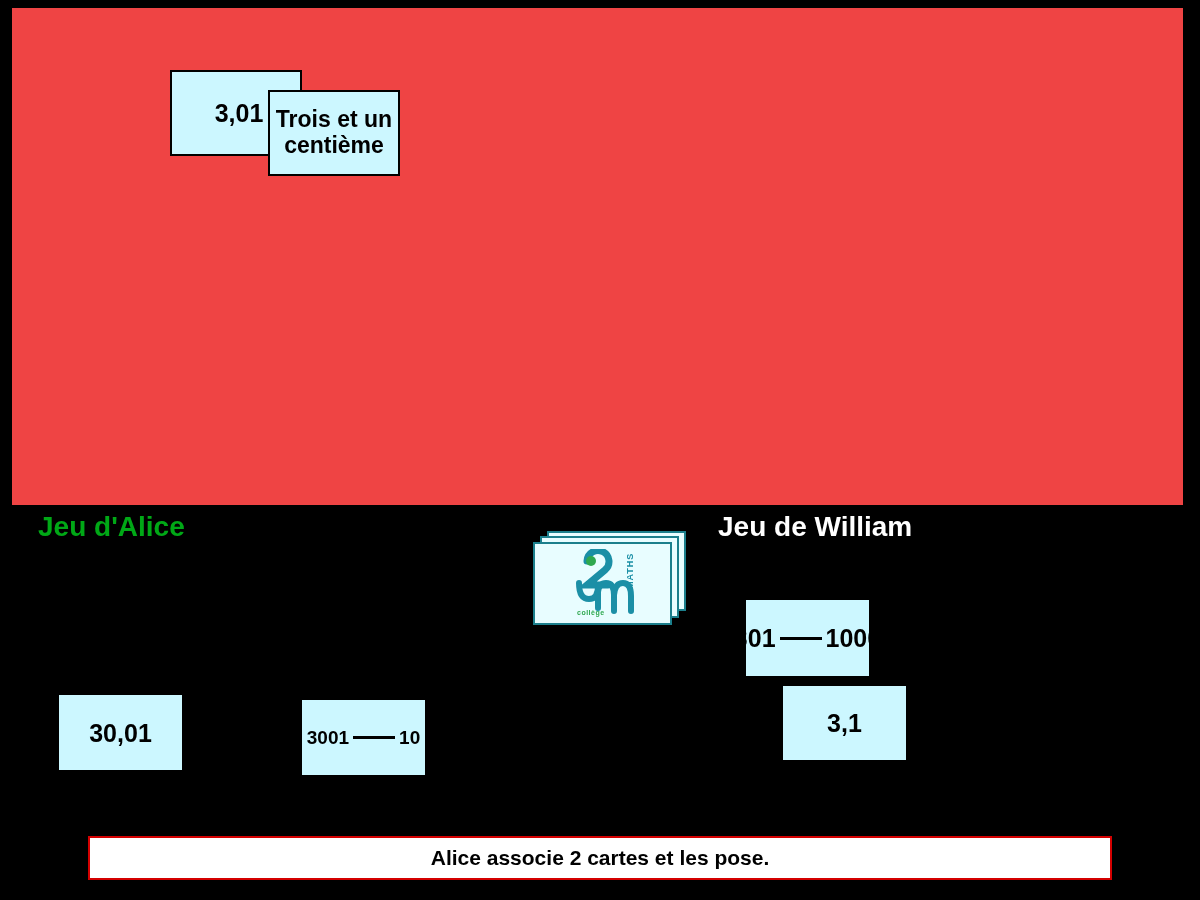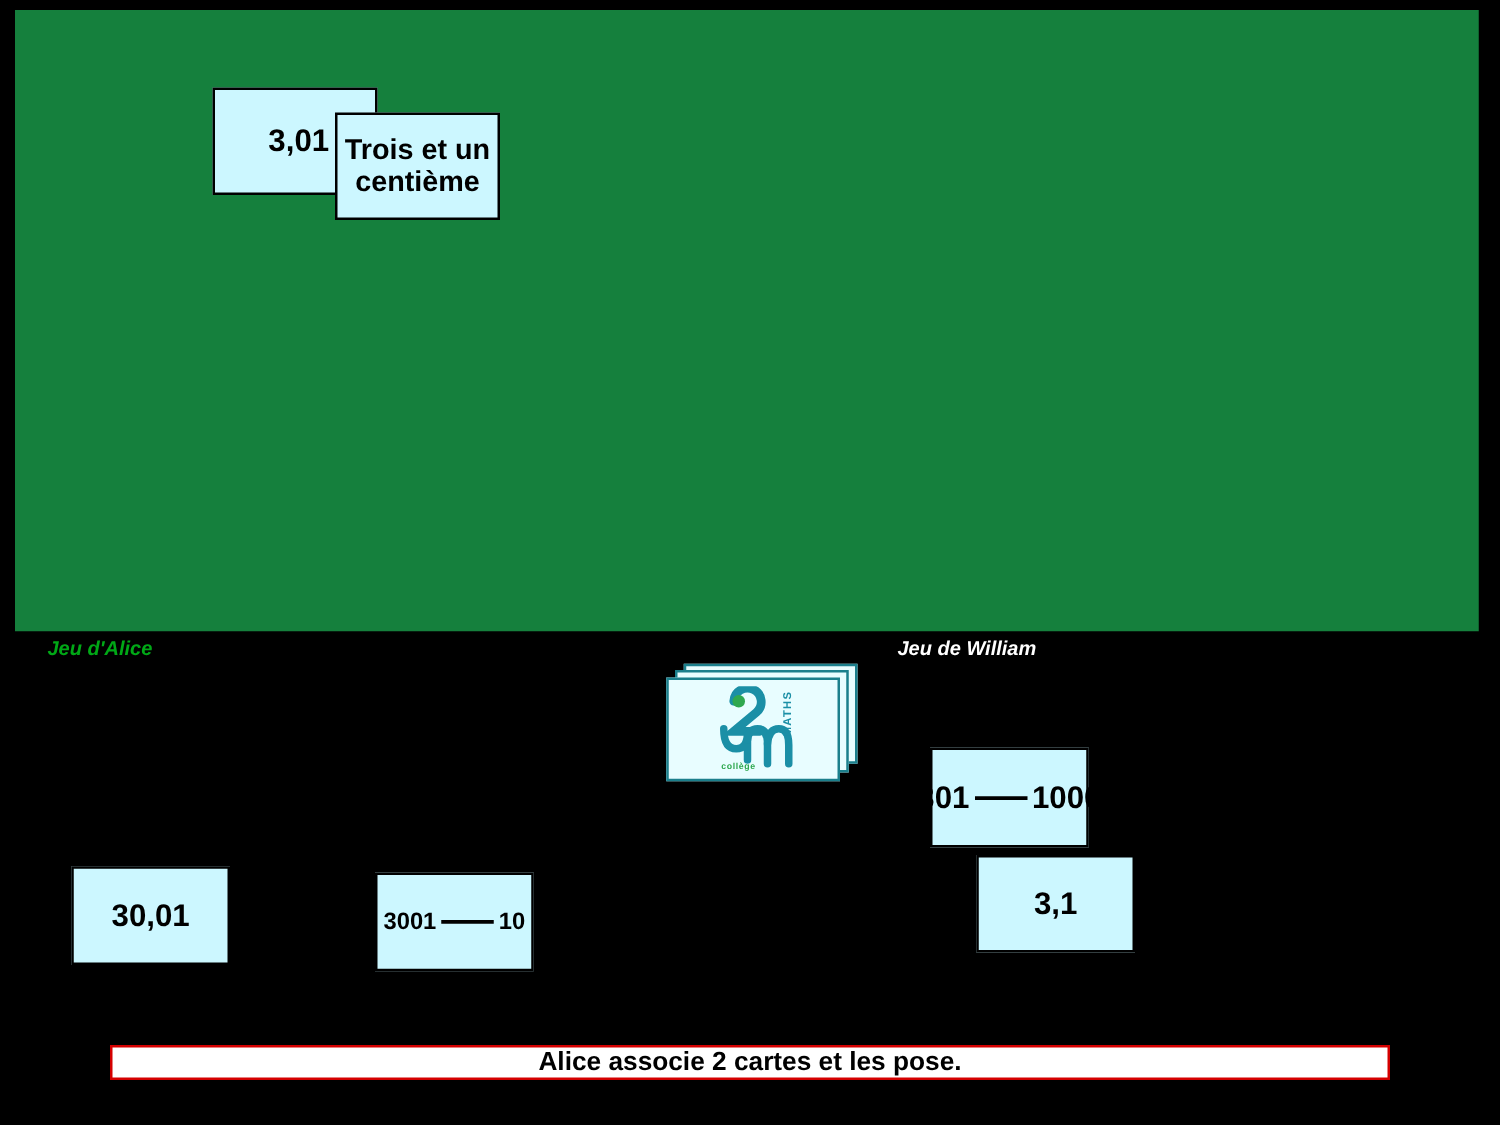--- a/index.html
+++ b/index.html
@@ -16,21 +16,21 @@
     font-family: "Liberation Sans", sans-serif;
   }
 
   
   #play-area {
     position: absolute;
     left: 12px;
     top: 8px;
     width: 1171px;
     height: 497px;
-    background: #15803d;
+    background: #ef4444;
   }
 
   
   .card {
     position: absolute;
     background: #CCF7FF;
     border: 2px solid #000000;
     box-sizing: border-box;
     display: flex;
     align-items: center;
@@ -79,24 +79,23 @@
     align-items: center;
     justify-content: center;
     gap: 2px;
   }
   .mixed .whole { font-size: 25px; }
   .mixed .frac { font-size: 23px; }
 
   
   .zone-label {
     position: absolute;
-    font-size: 16px;
+    font-size: 28px;
     font-weight: bold;
     white-space: nowrap;
-    font-style: italic;
   }
   #label-alice { left: 38px; top: 511px; color: #00A816; }
   #label-william { left: 718px; top: 511px; color: #ffffff; }
 
   
   #deck {
     position: absolute;
     left: 533px;
     top: 531px;
     width: 155px;
@@ -121,21 +120,21 @@
     justify-content: center;
     pointer-events: none;
   }
 
   
   #caption-bar {
     position: absolute;
     left: 88px;
     top: 836px;
     width: 1024px;
-    height: 28px;
+    height: 44px;
     background: #FFFFFF;
     border: 2px solid #D40000;
     box-sizing: border-box;
     display: flex;
     align-items: center;
     justify-content: center;
   }
   #caption-text {
     font-size: 21px;
     font-weight: bold;

